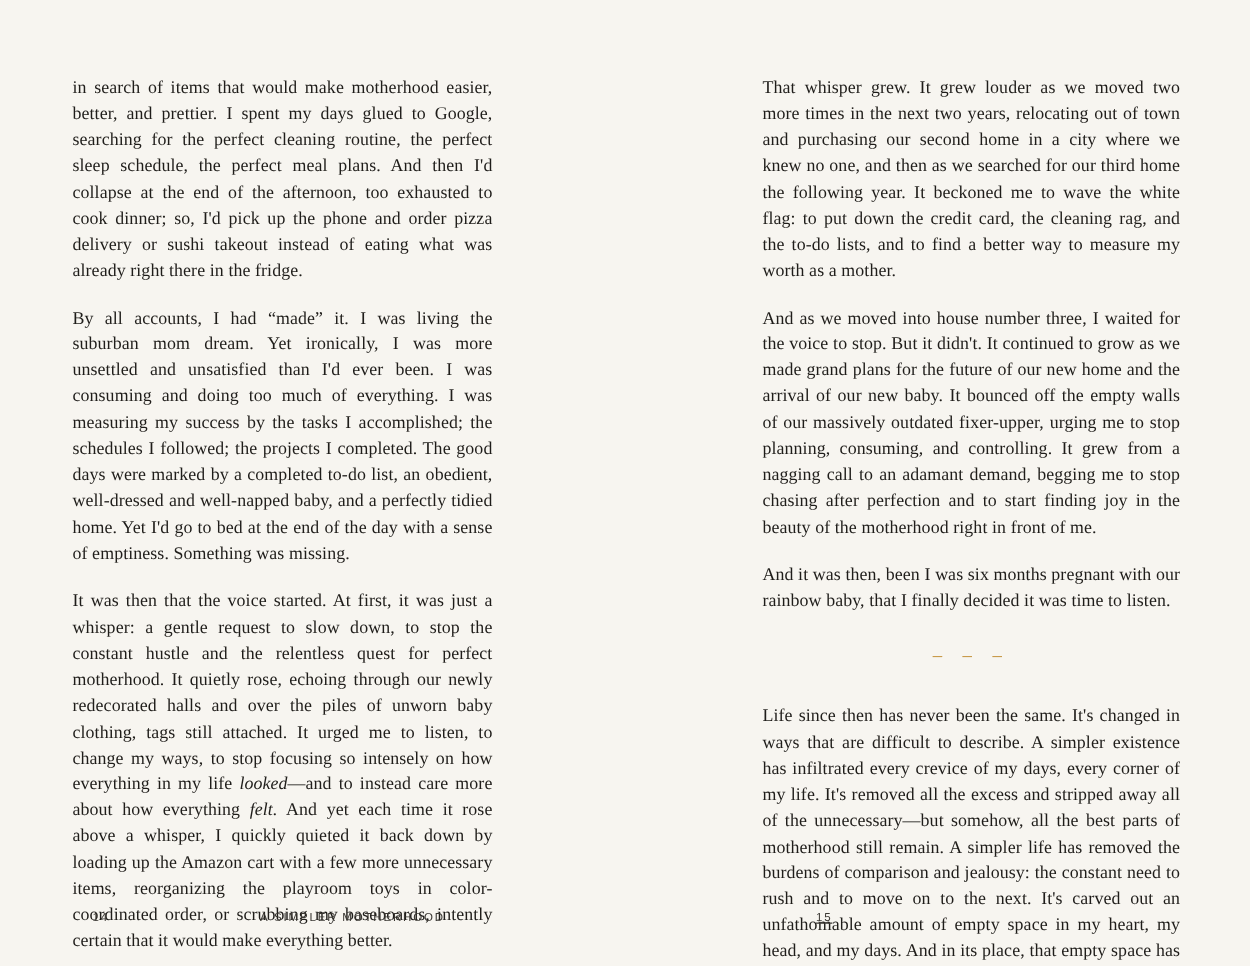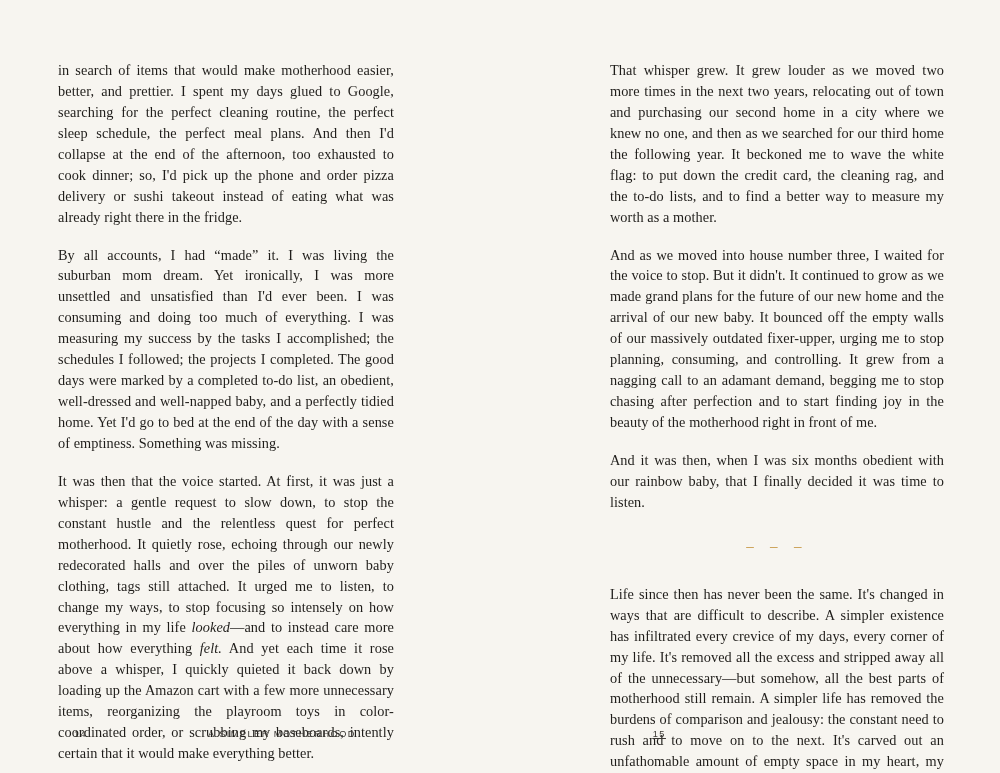--- a/index.html
+++ b/index.html
@@ -132,21 +132,21 @@
       <span class="pageno">14</span>
       <span class="running-head">A SIMPLER MOTHERHOOD</span>
       <span class="pageno"></span>
     </div>
   </div>
 
   <div class="page page-right">
     <div class="col">
       <p>That whisper grew. It grew louder as we moved two more times in the next two years, relocating out of town and purchasing our second home in a city where we knew no one, and then as we searched for our third home the following year. It beckoned me to wave the white flag: to put down the credit card, the cleaning rag, and the to-do lists, and to find a better way to measure my worth as a mother.</p>
       <p>And as we moved into house number three, I waited for the voice to stop. But it didn't. It continued to grow as we made grand plans for the future of our new home and the arrival of our new baby. It bounced off the empty walls of our massively outdated fixer-upper, urging me to stop planning, consuming, and controlling. It grew from a nagging call to an adamant demand, begging me to stop chasing after perfection and to start finding joy in the beauty of the motherhood right in front of me.</p>
-      <p>And it was then, when I was six months obedient with our rainbow baby, that I finally decided it was time to listen.</p>
+      <p>And it was then, been I was six months pregnant with our rainbow baby, that I finally decided it was time to listen.</p>
       <div class="divider" style="color: rgb(192, 138, 46);">– – –</div>
       <p>Life since then has never been the same. It's changed in ways that are difficult to describe. A simpler existence has infiltrated every crevice of my days, every corner of my life. It's removed all the excess and stripped away all of the unnecessary—but somehow, all the best parts of motherhood still remain. A simpler life has removed the burdens of comparison and jealousy: the constant need to rush and to move on to the next. It's carved out an unfathomable amount of empty space in my heart, my head, and my days. And in its place, that empty space has been filled with an abundance of gratitude, joy, and contentment.</p>
     </div>
     <div class="footer footer-right">
       <span class="pageno right-no">15</span>
     </div>
   </div>
 
   <div class="gutter"></div>
 </div>

